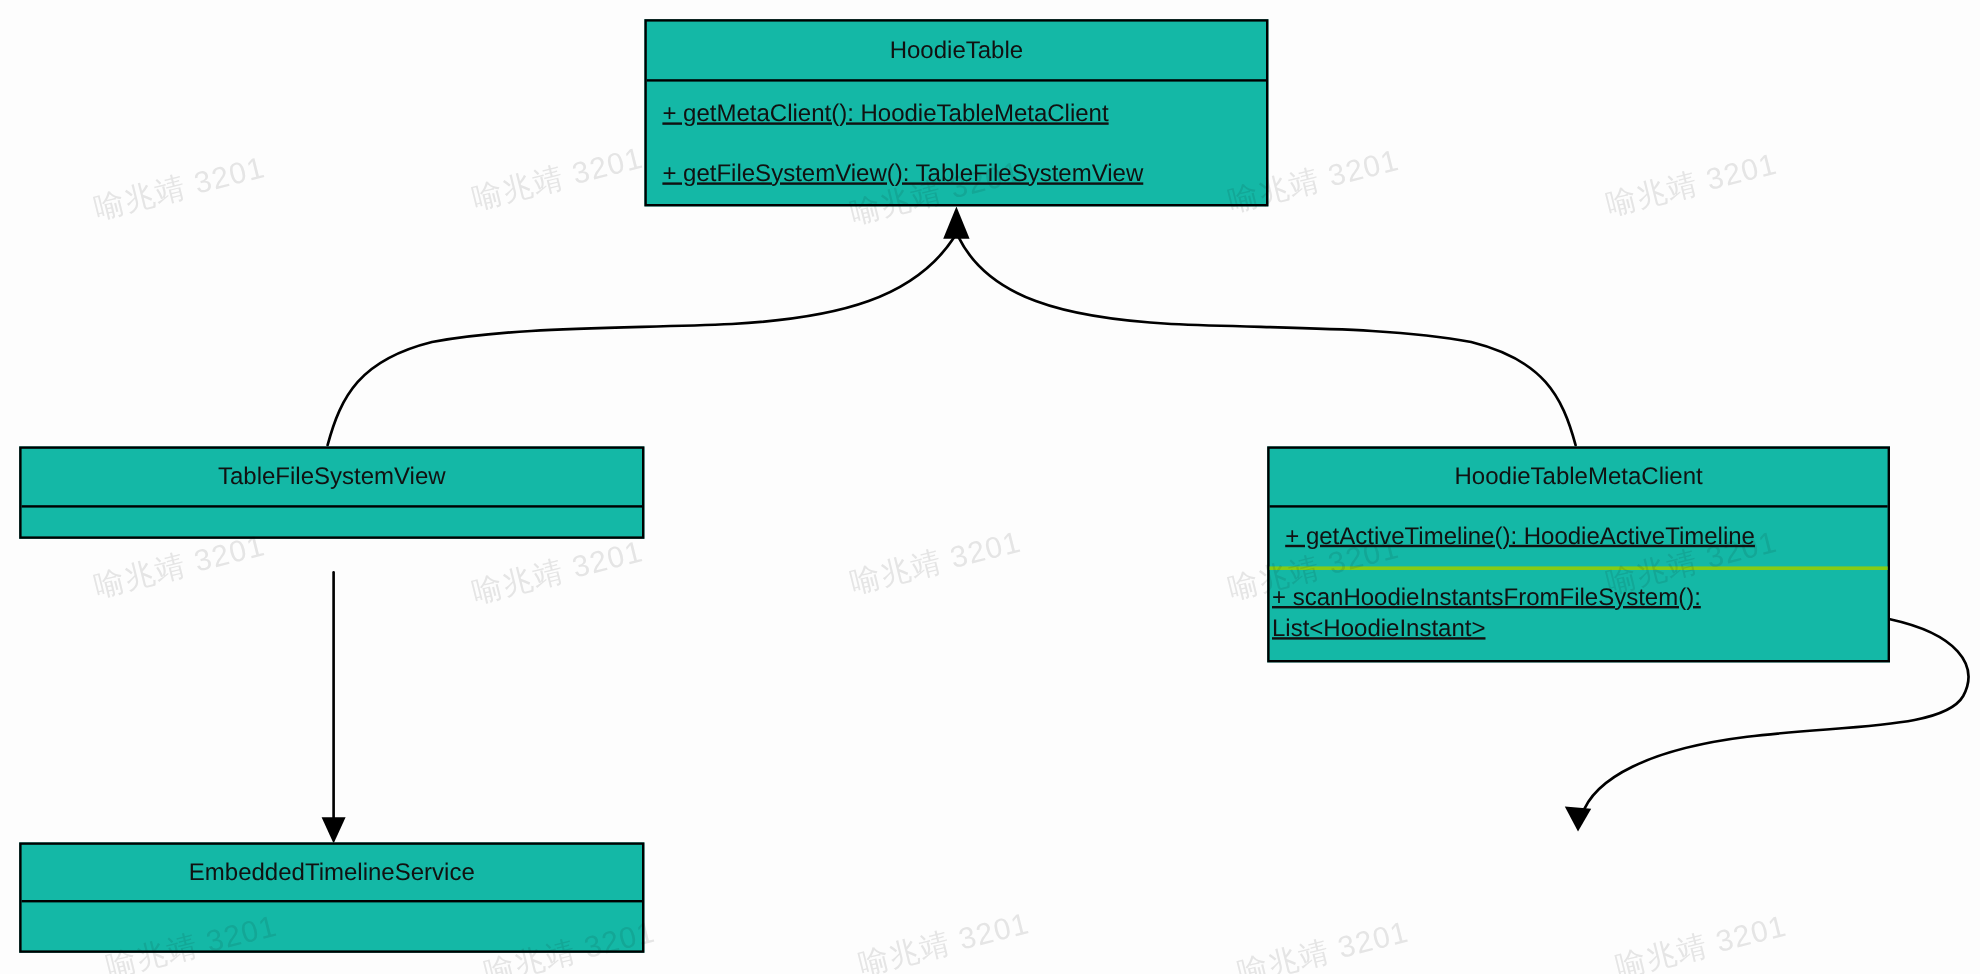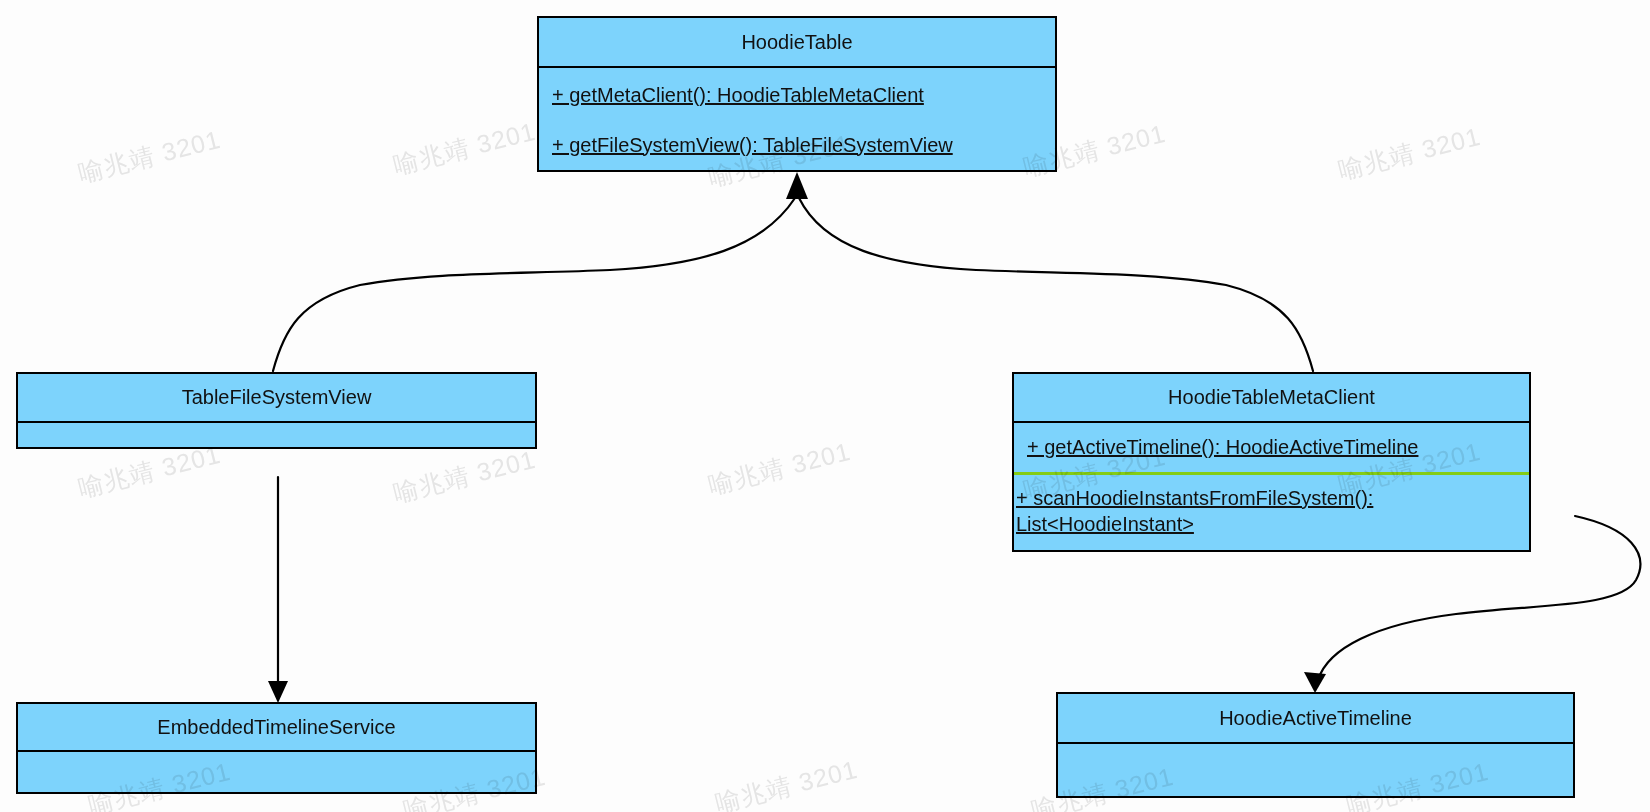--- a/index.html
+++ b/index.html
@@ -5,21 +5,21 @@
   html,body{margin:0;padding:0;background:#ffffff;}
   .canvas{
     position:relative;width:1650px;height:812px;overflow:hidden;
     background:#fdfdfd;
     font-family:"Liberation Sans","DejaVu Sans",sans-serif;
     color:#111111;
   }
   .edge-layer{position:absolute;left:0;top:0;z-index:1;}
   .uml{
     position:absolute;z-index:2;box-sizing:border-box;
-    background:#7dd3fc;border:2px solid #000000;
+    background:#14b8a6;border:2px solid #000000;
   }
   .uml .title{
     display:flex;align-items:center;justify-content:center;
     font-size:20px;box-sizing:border-box;border-bottom:2px solid #000000;
     text-align:center;
   }
   .uml .compartment{box-sizing:border-box;}
   .uml .method{
     font-size:20px;box-sizing:border-box;padding:0 13px;
     display:flex;align-items:center;text-decoration:underline;
@@ -60,35 +60,31 @@
       <div class="method" style="height:50px">+ getMetaClient(): HoodieTableMetaClient</div>
       <div class="method" style="height:50px">+ getFileSystemView(): TableFileSystemView</div>
     </div>
   </div>
 
   <div class="uml" style="left:16px;top:372px;width:521px;height:77px">
     <div class="title" style="height:49px">TableFileSystemView</div>
     <div class="compartment" style="height:52px"></div>
   </div>
 
-  <div class="uml" style="left:1012px;top:372px;width:519px;height:180px">
+  <div class="uml" style="left:1056px;top:372px;width:519px;height:180px">
     <div class="title" style="height:49px">HoodieTableMetaClient</div>
     <div class="method divider" style="height:52px">+ getActiveTimeline(): HoodieActiveTimeline</div>
     <div class="method wrap" style="height:75px">+ scanHoodieInstantsFromFileSystem(): List&lt;HoodieInstant&gt;</div>
   </div>
 
   <div class="uml" style="left:16px;top:702px;width:521px;height:92px">
     <div class="title" style="height:48px">EmbeddedTimelineService</div>
     <div class="compartment" style="height:44px"></div>
   </div>
 
-  <div class="uml" style="left:1056px;top:692px;width:519px;height:106px">
-    <div class="title" style="height:50px">HoodieActiveTimeline</div>
-    <div class="compartment" style="height:52px"></div>
-  </div>
 
   <div class="watermark" style="left:75px;top:158px">喻兆靖 3201</div>
   <div class="watermark" style="left:390px;top:150px">喻兆靖 3201</div>
   <div class="watermark" style="left:705px;top:162px">喻兆靖 3201</div>
   <div class="watermark" style="left:1020px;top:152px">喻兆靖 3201</div>
   <div class="watermark" style="left:1335px;top:155px">喻兆靖 3201</div>
 
   <div class="watermark" style="left:75px;top:473px">喻兆靖 3201</div>
   <div class="watermark" style="left:390px;top:478px">喻兆靖 3201</div>
   <div class="watermark" style="left:705px;top:470px">喻兆靖 3201</div>

